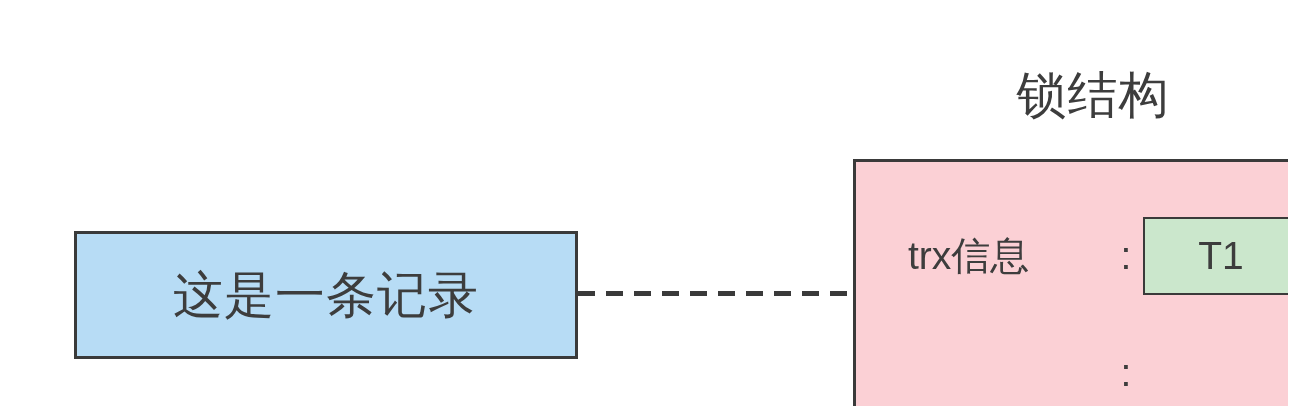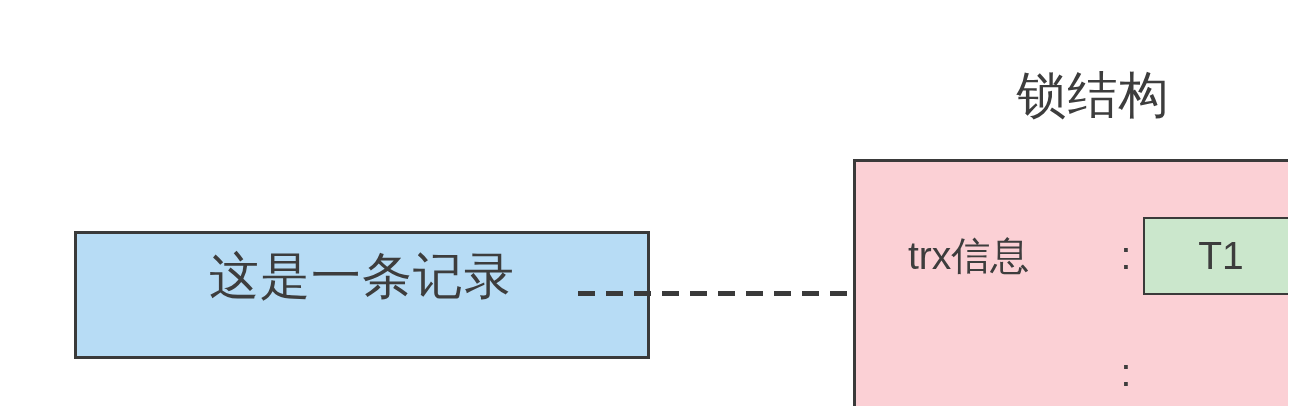--- a/index.html
+++ b/index.html
@@ -33,26 +33,26 @@
     align-items: center;
     justify-content: center;
     font-size: 50px;
     letter-spacing: 1px;
     color: var(--text);
   }
   .record-box {
     position: absolute;
     left: 38px;
     top: 195px;
-    width: 576px;
+    width: 504px;
     height: 128px;
     background: var(--record-fill);
     border: 3px solid var(--border);
     display: flex;
-    align-items: flex-start;
+    align-items: center;
     justify-content: center;
   }
   .record-label {
     font-size: 50px;
     letter-spacing: 1px;
     color: var(--text);
   }
   .connector {
     position: absolute;
     left: 542px;

